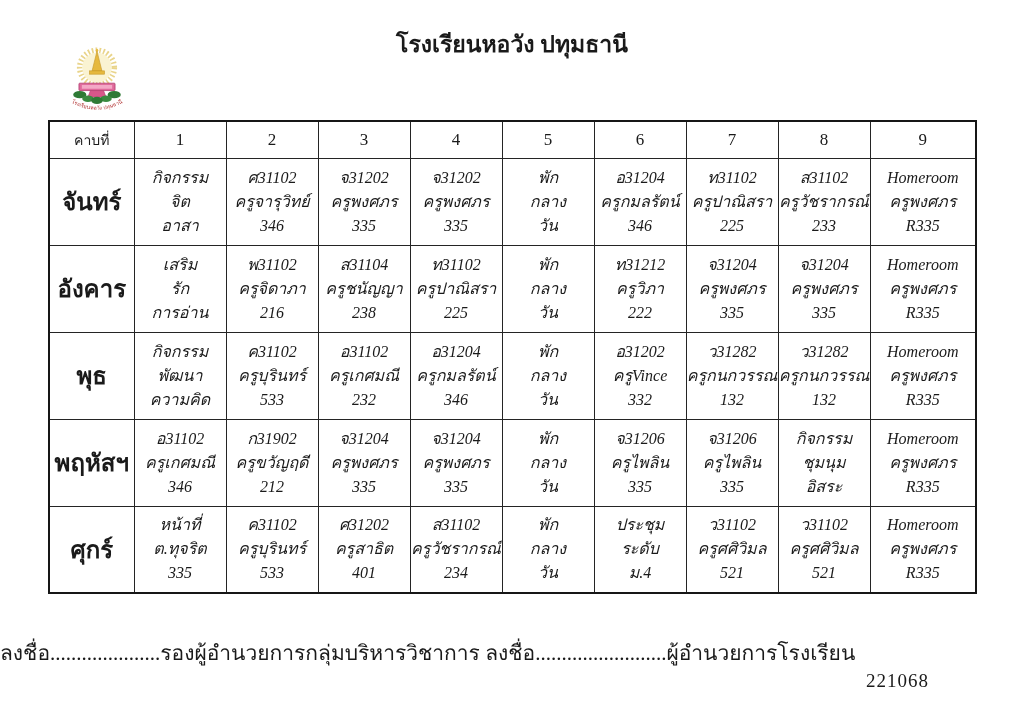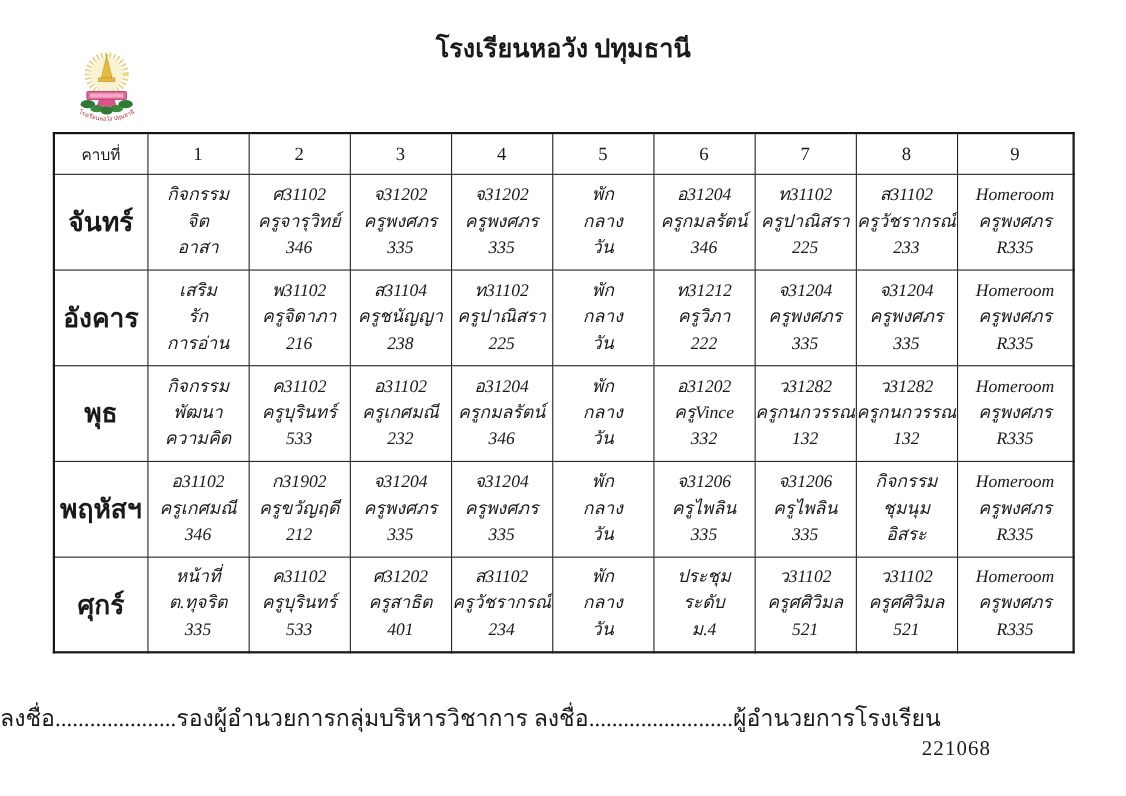--- a/index.html
+++ b/index.html
@@ -68,21 +68,21 @@
     top: 636px;
     left: 0;
     width: 837px;
     text-align: center;
     font-size: 21px;
     white-space: pre;
   }
   .doc-number {
     position: absolute;
     top: 670px;
-    left: 838px;
+    left: 866px;
     font-size: 19px;
     letter-spacing: 1px;
   }
 </style>
 </head>
 <body>
 
 <div>
 
   <svg class="logo" viewBox="0 0 100 100" aria-hidden="true">

